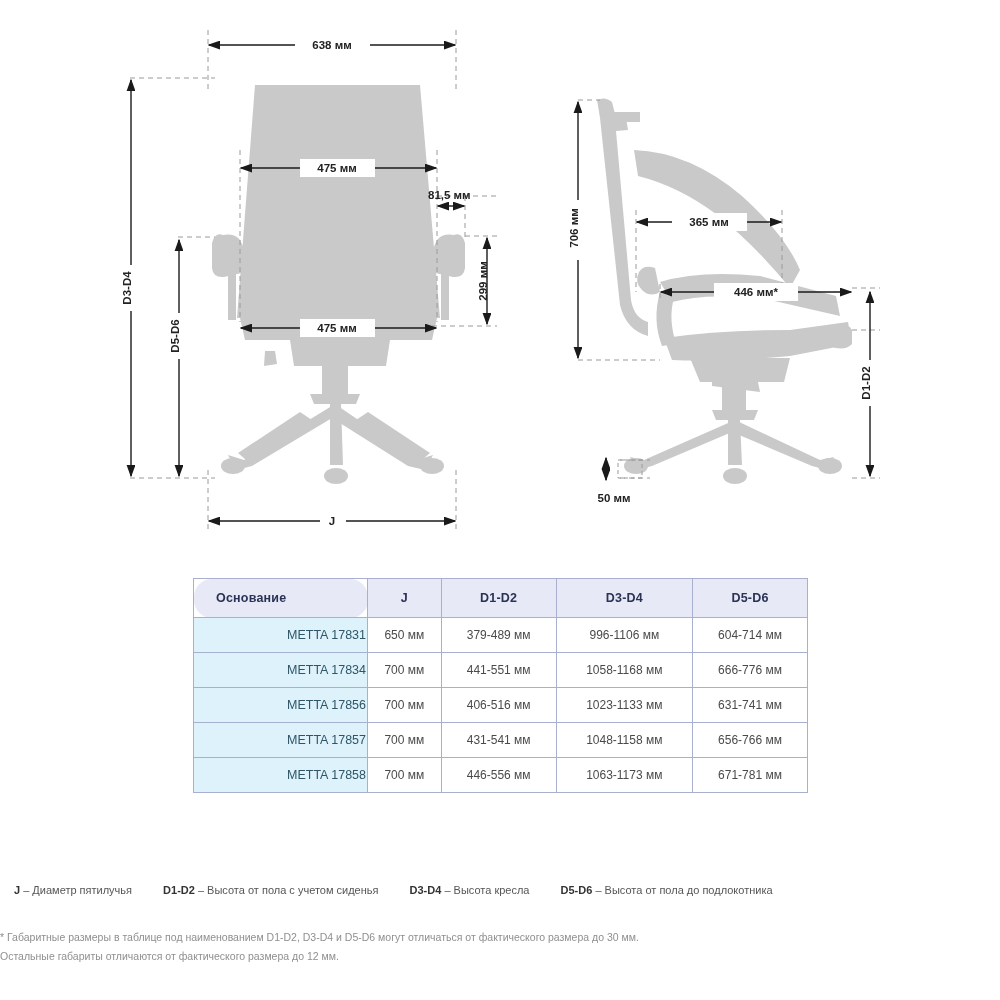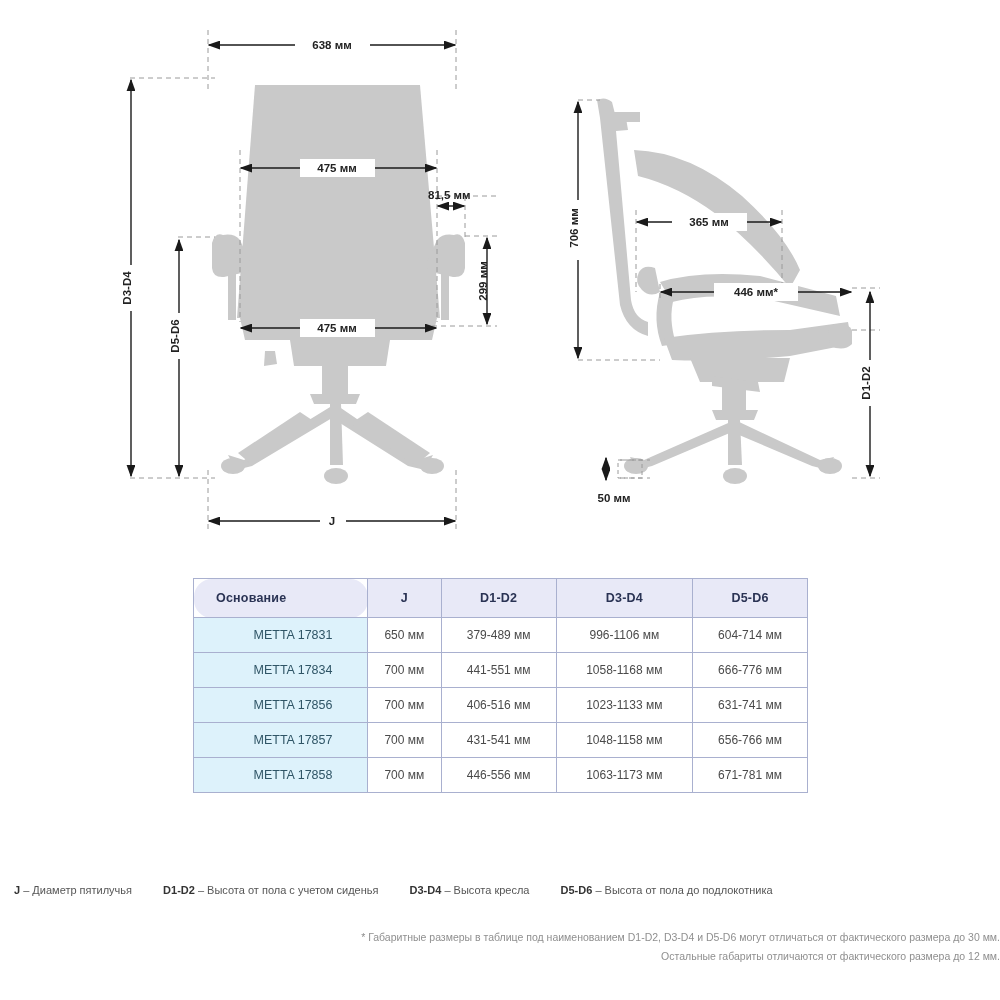--- a/index.html
+++ b/index.html
@@ -61,21 +61,21 @@
   }
   table.spec td {
     border: 1px solid #a9b0cf;
     height: 32px;
     text-align: center;
     color: #4a4a4a;
     font-size: 12px;
   }
   table.spec td.name {
     background: #ddf2fb;
-    text-align: center;
+    text-align: right;
     padding-left: 26px;
     color: #2f5566;
     font-size: 12.5px;
   }
   table.spec td.plain {
     background: #ffffff;
   }
 
   
   .legend {
@@ -93,21 +93,21 @@
   }
   .legend .code {
     font-weight: bold;
     color: #333333;
   }
   .footnote {
     position: absolute;
     left: 0;
     top: 928px;
     width: 1000px;
-    text-align: right;
+    text-align: left;
     font-size: 10.5px;
     color: #8f8f8f;
     line-height: 19px;
   }
 
   .dim-label {
     font-family: "Liberation Sans", sans-serif;
     font-size: 11.5px;
     font-weight: bold;
     fill: #222222;

